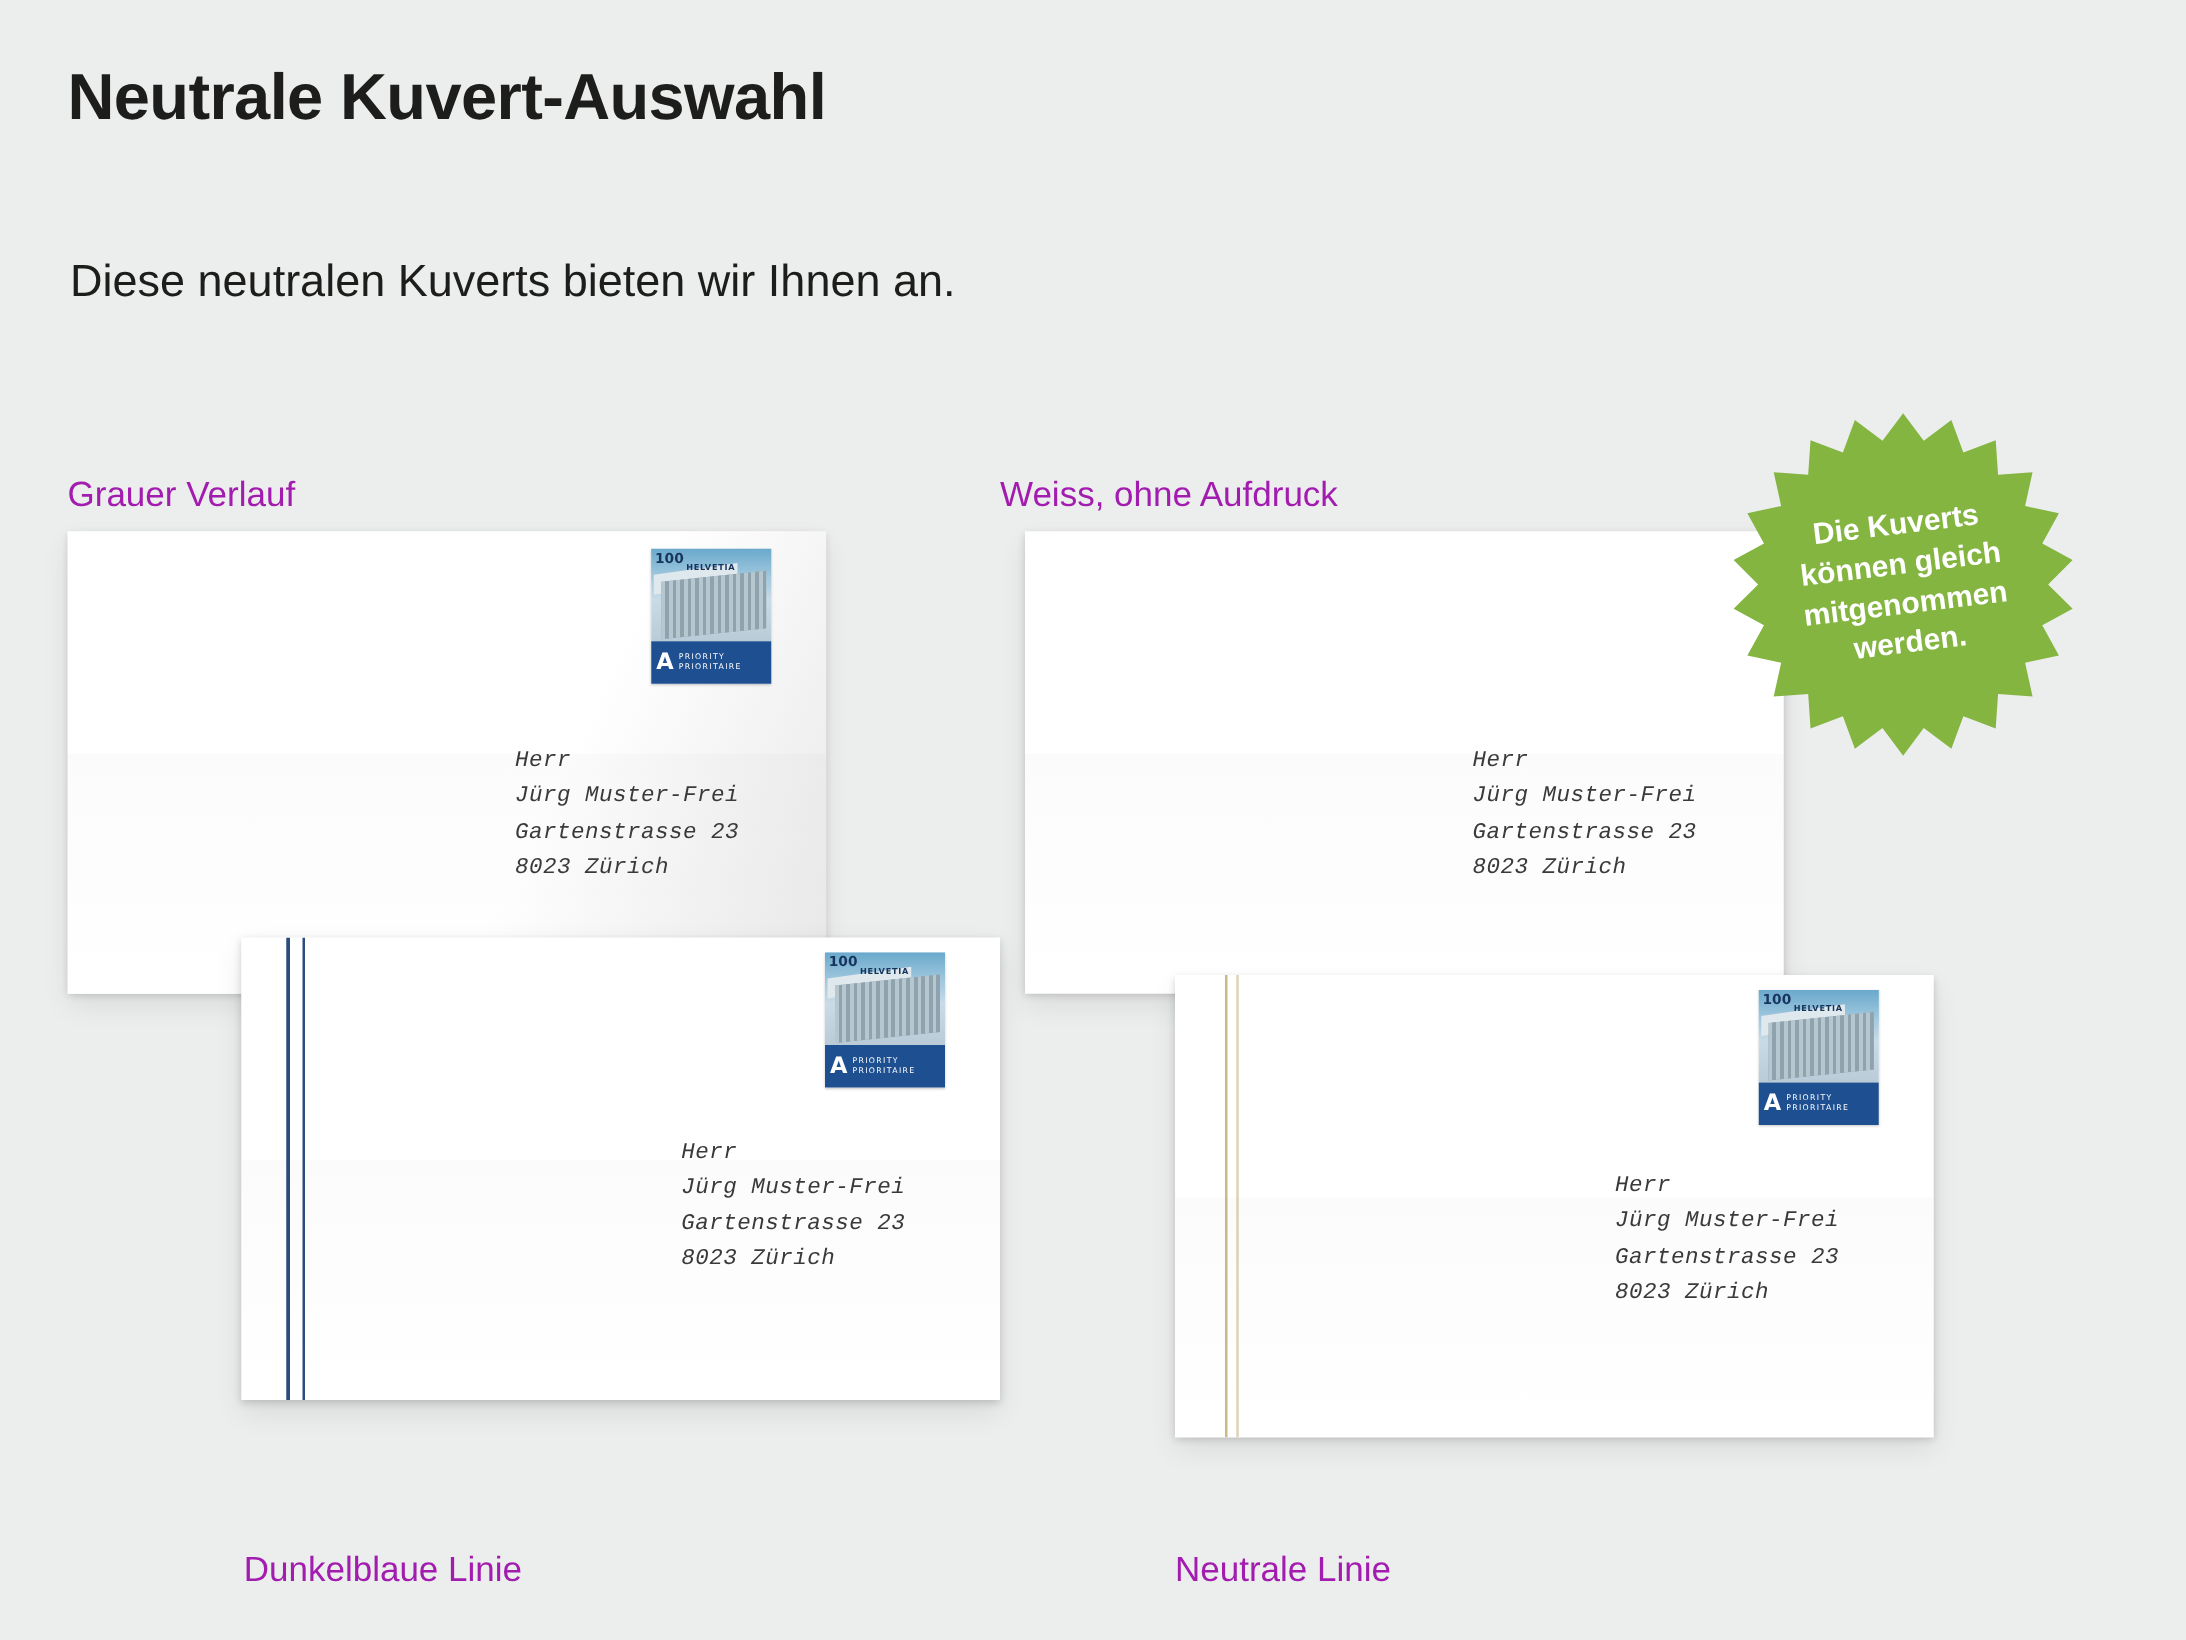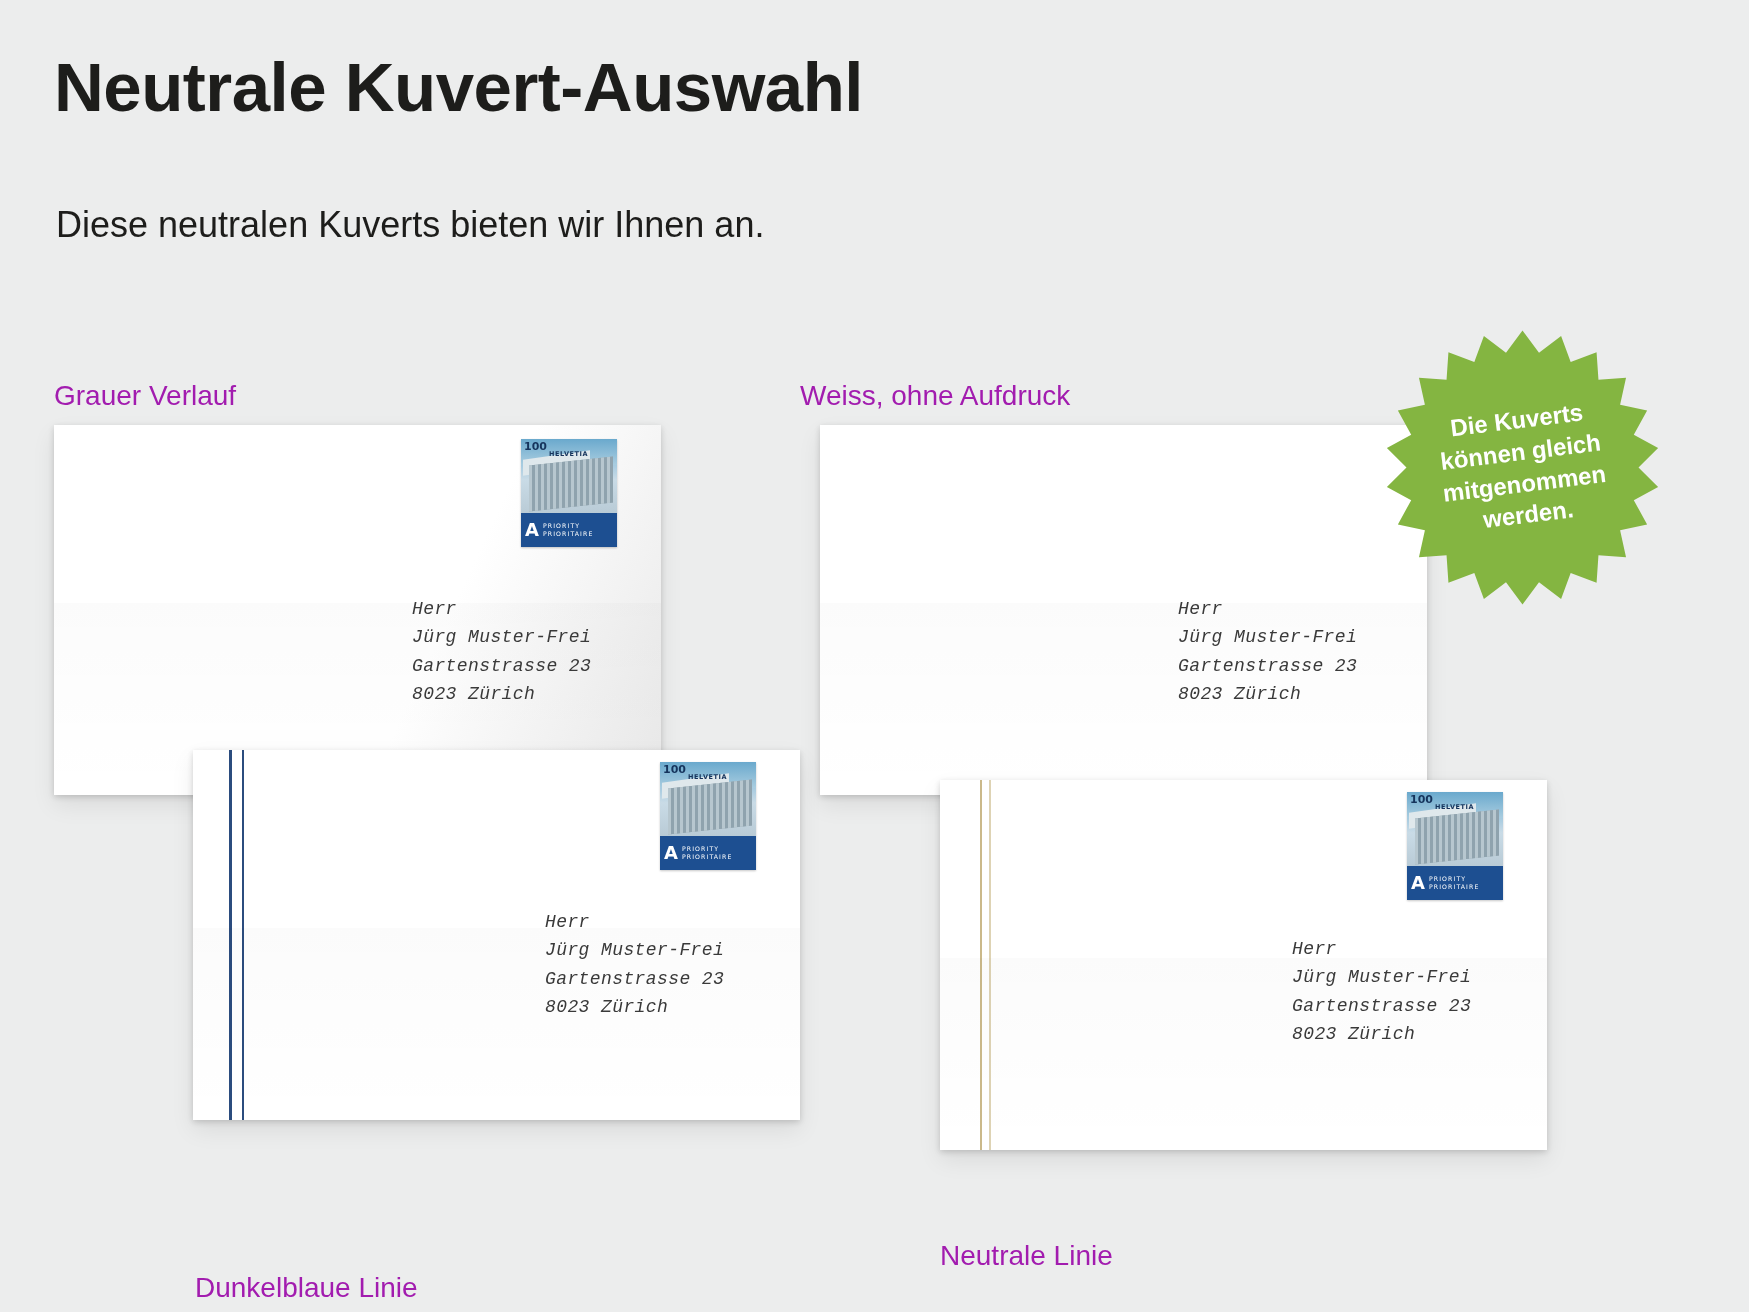--- a/index.html
+++ b/index.html
@@ -17,21 +17,21 @@
   .page {
     position: absolute;
     inset: 0;
   }
 
   
   .title {
     position: absolute;
     left: 54px;
     top: 48px;
-    font-size: 69px;
+    font-size: 52px;
     font-weight: 700;
     color: #1d1d1b;
     letter-spacing: -0.5px;
     font-family: "Liberation Sans", sans-serif;
     white-space: nowrap;
   }
   .subtitle {
     position: absolute;
     left: 56px;
     top: 198px;
@@ -43,21 +43,21 @@
 
   
   .caption {
     position: absolute;
     font-size: 28px;
     color: #a21caf;
     white-space: nowrap;
   }
   .cap-grey      { left: 54px;  top: 380px; }
   .cap-white     { left: 780px; top: 380px; margin-left: 20px; }
-  .cap-blue      { left: 195px; top: 1240px; margin-top: 32px; }
+  .cap-blue      { left: 195px; top: 1240px; }
   .cap-gold      { left: 940px; top: 1240px; }
 
   
   .envelope {
     position: absolute;
     background: #ffffff;
     box-shadow: 0 2px 6px rgba(0,0,0,0.16), 0 10px 22px rgba(0,0,0,0.08);
     overflow: hidden;
   }
   .env-grey {

